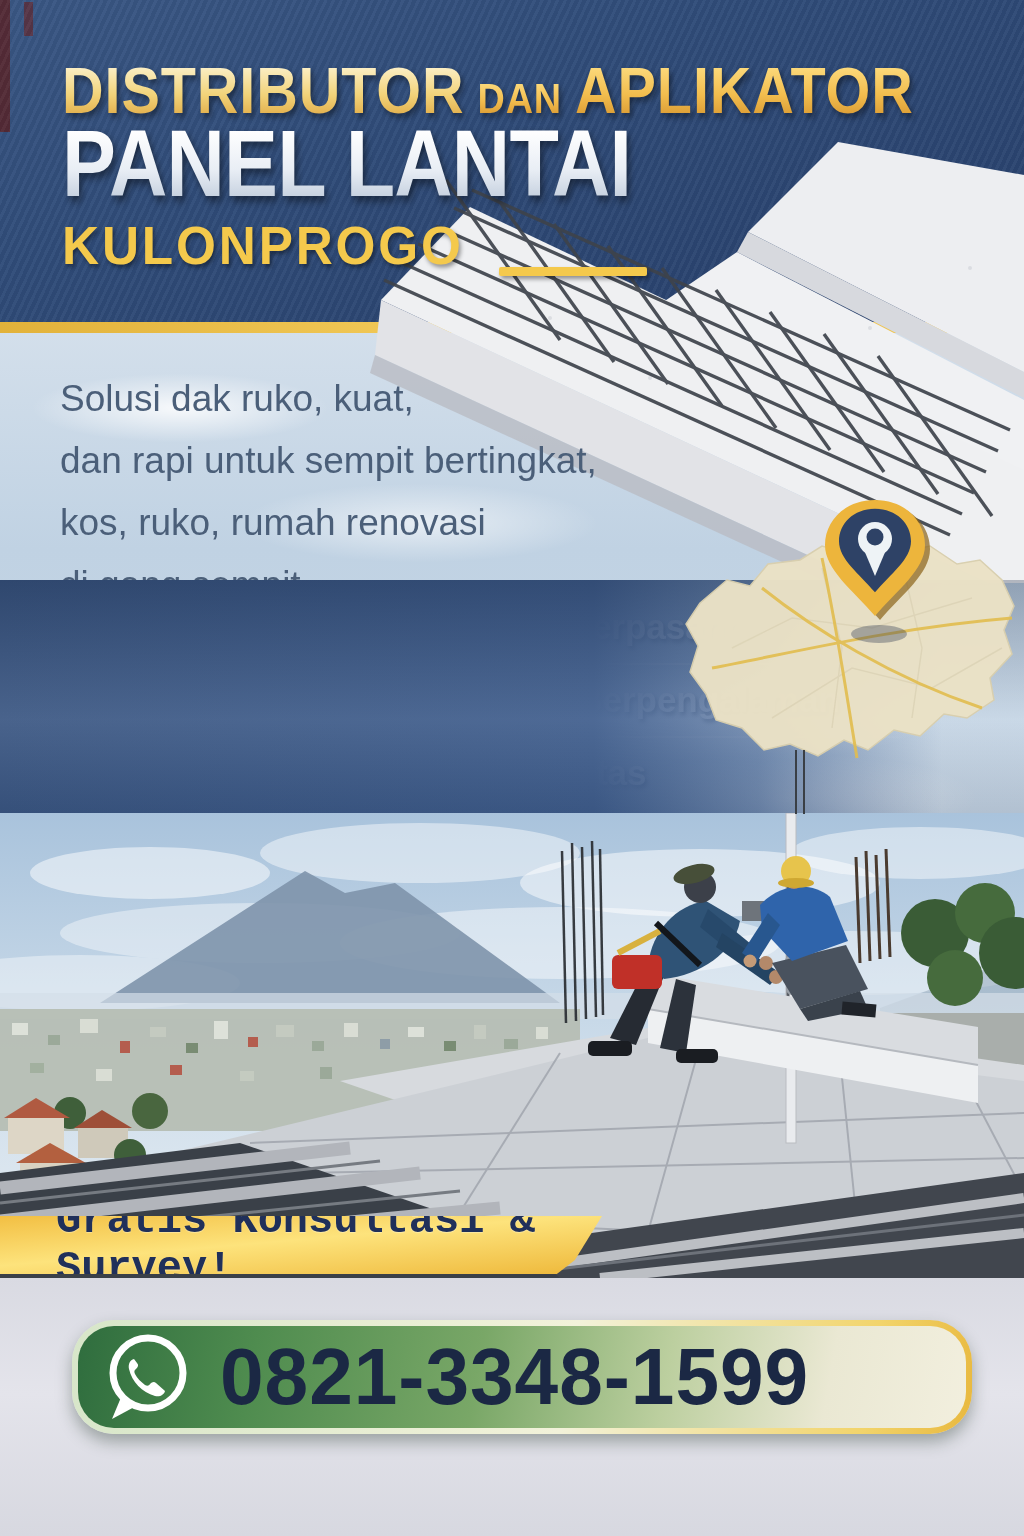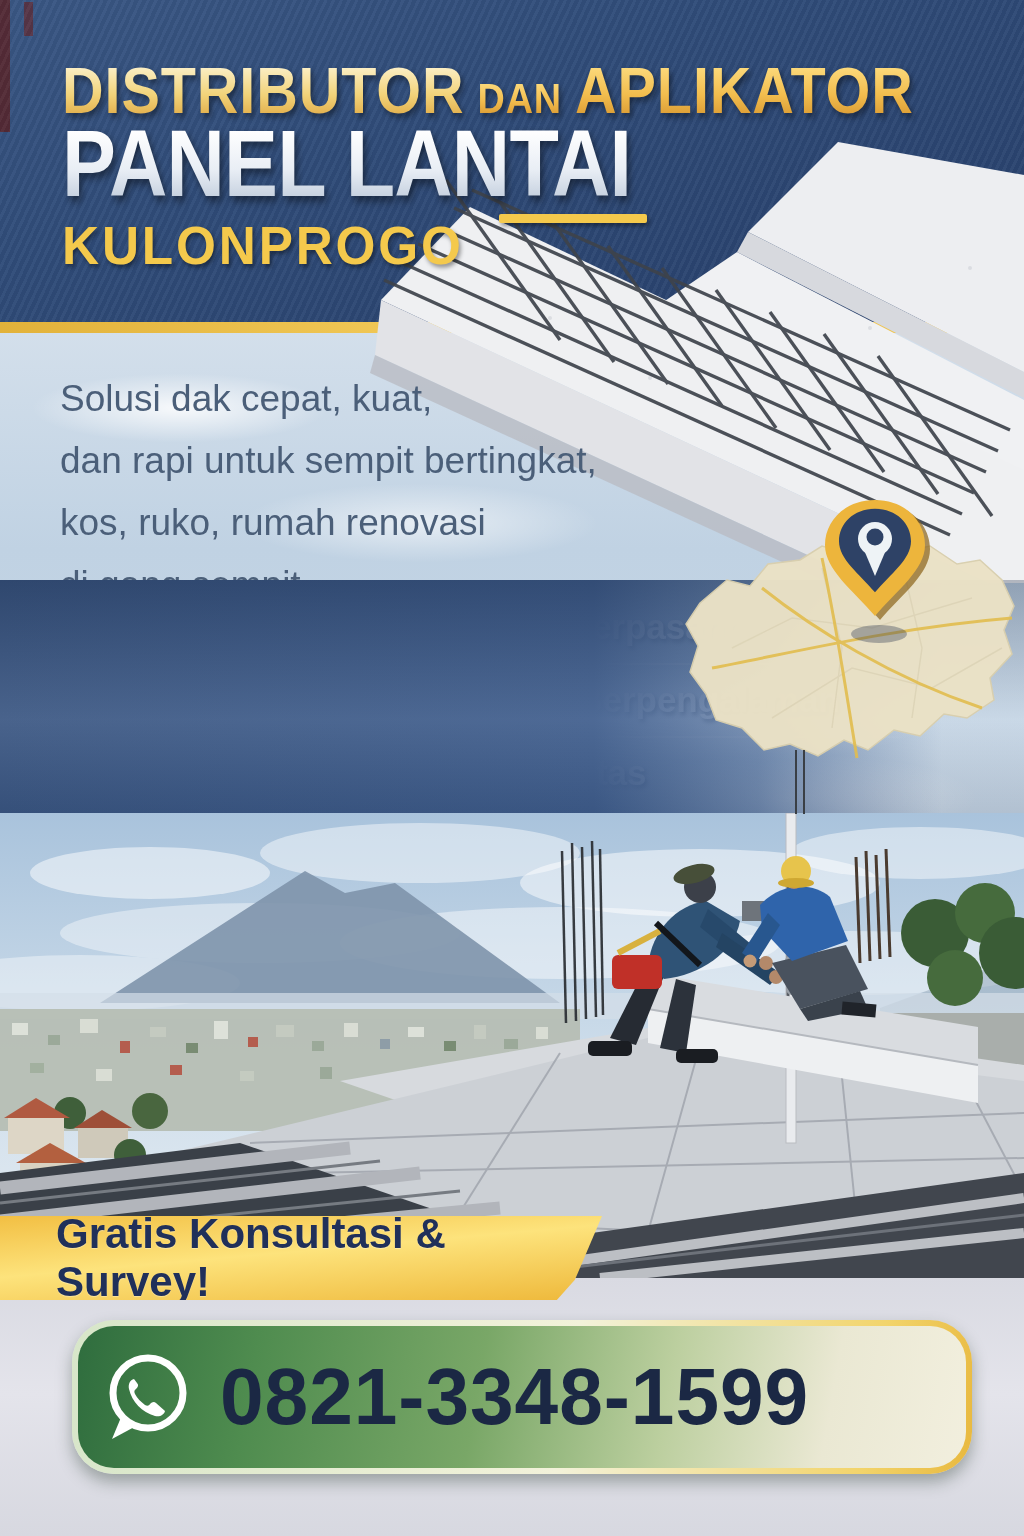--- a/index.html
+++ b/index.html
@@ -19,21 +19,21 @@
   .t1 .mid{font-size:42px;letter-spacing:1px;margin:0 10px;}
   .grad-cream{background:linear-gradient(180deg,#fdf5d6 8%,#f2d37a 55%,#dda33c 95%);
       -webkit-background-clip:text;background-clip:text;color:transparent;-webkit-text-fill-color:transparent;}
   .grad-gold{background:linear-gradient(180deg,#ffe289 5%,#f2bd4e 55%,#d4922c 95%);
       -webkit-background-clip:text;background-clip:text;color:transparent;-webkit-text-fill-color:transparent;}
   .t2{position:absolute;left:62px;top:110px;font-size:94px;font-weight:700;letter-spacing:-1px;white-space:nowrap;
       transform:scaleX(.86);transform-origin:left;
       background:linear-gradient(180deg,#ffffff 18%,#e9eef5 55%,#b4c2d4 95%);
       -webkit-background-clip:text;background-clip:text;color:transparent;-webkit-text-fill-color:transparent;
       filter:drop-shadow(3px 5px 4px rgba(0,0,0,.45));z-index:3;}
-  .t3{position:absolute;left:62px;top:214px;display:flex;align-items:flex-start;z-index:3;
+  .t3{position:absolute;left:62px;top:214px;display:flex;align-items:flex-end;z-index:3;
       filter:drop-shadow(2px 3px 2px rgba(0,0,0,.4));}
   .t3 .word{font-size:54px;font-weight:700;letter-spacing:3px;color:#f4c94c;transform:scaleX(.95);transform-origin:left;}
   .t3 .dash{width:148px;height:9px;background:#f4c94c;margin-left:14px;border-radius:2px;}
 
   .gold-stripe{position:absolute;left:0;top:322px;width:1024px;height:11px;z-index:2;
     background:linear-gradient(90deg,#e2b23a,#f6d061 55%,#ecc04a);}
 
   
   .sky{position:absolute;left:0;top:333px;width:1024px;height:480px;
     background:linear-gradient(180deg,#d3dfeb 0%,#c0d2e3 45%,#c8d7e6 100%);}
@@ -56,31 +56,31 @@
   .feature .label{font-size:35px;font-weight:700;color:#fff;white-space:nowrap;
     text-shadow:2px 3px 4px rgba(8,18,38,.55);letter-spacing:0;}
   .check{filter:drop-shadow(2px 2px 2px rgba(8,18,38,.5));flex:0 0 auto;}
   .sep{position:absolute;left:86px;width:824px;height:2px;z-index:2;
     background:linear-gradient(90deg,rgba(255,255,255,0),rgba(255,255,255,.45) 8%,rgba(255,255,255,.45) 72%,rgba(255,255,255,0));}
 
   
   .photo{position:absolute;left:0;top:813px;width:1024px;height:465px;z-index:4;}
 
   
-  .banner{position:absolute;left:0;top:1216px;width:602px;height:84px;z-index:6;
+  .banner{position:absolute;left:0;top:1216px;width:602px;height:58px;z-index:6;
     background:linear-gradient(175deg,#f2bf43 0%,#fde37c 45%,#eeb83a 100%);
     clip-path:polygon(0 0,100% 0,95.5% 76%,92.5% 100%,0 100%);
-    display:flex;align-items:center;box-shadow:0 5px 10px rgba(0,0,0,.3);}
+    display:flex;align-items:center;box-shadow:0 5px 10px rgba(0,0,0,.3);font-family:Liberation Mono, monospace;}
   .banner .label{font-size:42px;font-weight:800;color:#20305a;margin-left:56px;letter-spacing:0;
     text-shadow:0 1px 1px rgba(255,255,255,.35);}
 
   
   .bottom{position:absolute;left:0;top:1278px;width:1024px;height:258px;z-index:5;
     background:linear-gradient(180deg,#d9dae2 0%,#e4e4eb 45%,#d7d8e0 100%);}
-  .wa{position:absolute;left:72px;top:1320px;width:900px;height:154px;z-index:7;border-radius:42px;padding:6px;
+  .wa{position:absolute;left:72px;top:1320px;width:900px;height:114px;z-index:7;border-radius:42px;padding:6px;
     background:linear-gradient(100deg,#d7e6c9 0%,#f2f2da 55%,#f2d46b 88%,#e8b83e 100%);
     box-shadow:0 8px 16px rgba(30,50,35,.35);cursor:pointer;}
   .wa-inner{width:100%;height:100%;border-radius:36px;display:flex;align-items:center;
     background:linear-gradient(100deg,#2f6d3e 0%,#4f8c4f 20%,#79a767 45%,#bccf9f 66%,#eae8d3 84%,#f2efde 100%);}
   .wa-icon{margin-left:22px;flex:0 0 auto;}
   .wa-number{font-size:80px;font-weight:800;color:#1b2844;margin-left:24px;letter-spacing:1px;
     transform:scaleX(.98);transform-origin:left;white-space:nowrap;}
 </style>
 </head>
 <body>
@@ -167,21 +167,21 @@
   </div>
   <div class="sep" style="top:736px;"></div>
   <div class="feature" style="top:746px;">
     <svg class="check" width="40" height="36" viewBox="0 0 40 36">
       <polyline points="4,19 15,31 36,5" fill="none" stroke="#f3a929" stroke-width="8" stroke-linecap="round" stroke-linejoin="round"></polyline>
     </svg>
     <span class="label">Harga Terjangkau &amp; Berkualitas</span>
   </div>
 
   <div class="intro">
-    <div>Solusi dak cepat, kuat,</div>
+    <div>Solusi dak ruko, kuat,</div>
     <div>dan rapi untuk sempit bertingkat,</div>
     <div>kos, ruko, rumah renovasi</div>
     <div>di gang sempit.</div>
   </div>
 
   <svg class="map-svg" width="352" height="312" viewBox="0 0 352 312">
     <path d="M28,135 L55,112 L78,118 L96,96 L128,92 L150,78 L178,86 L205,72 L232,84 L258,78 L285,96 L308,92 L330,112 L342,138 L332,162 L340,186 L318,210 L322,232 L295,250 L272,246 L248,268 L222,262 L196,282 L172,272 L146,288 L118,276 L92,282 L70,260 L44,252 L34,226 L18,204 L26,178 L14,156 Z" fill="#ebe2c6" stroke="#d9cfae" stroke-width="1.5" opacity=".97"></path>
     <g stroke="#dcd3b6" stroke-width="1.5" fill="none" opacity=".85">
       <path d="M60,180 L120,150 L200,160 L300,130"></path>
       <path d="M100,250 L180,200 L260,220 L330,180"></path>

